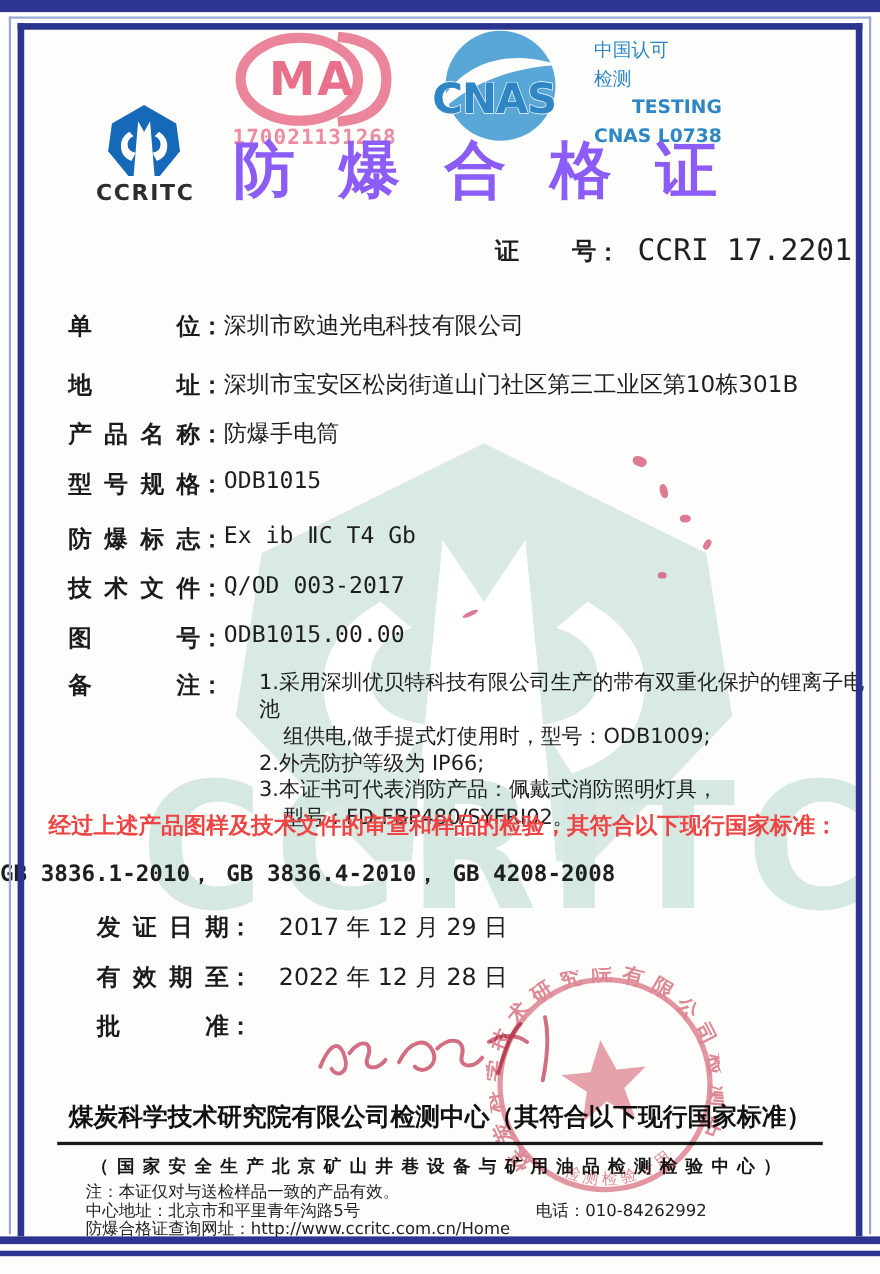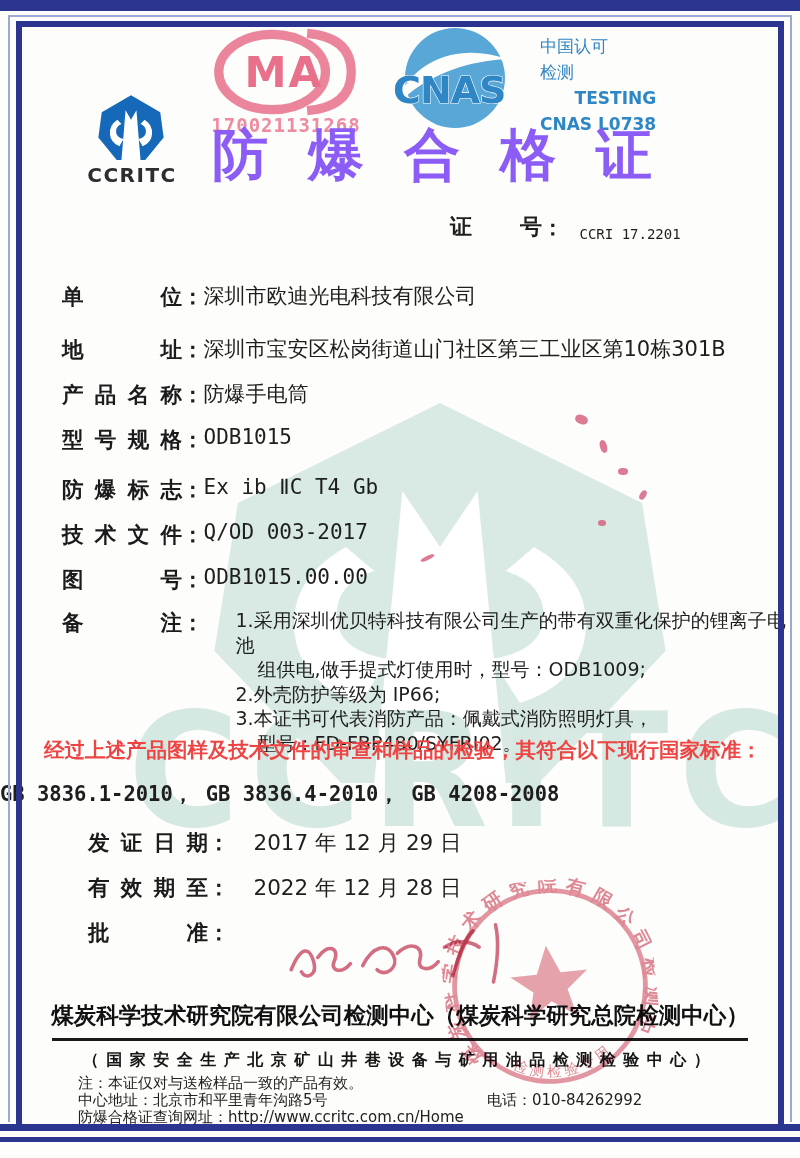--- a/index.html
+++ b/index.html
@@ -29,21 +29,21 @@
     font-family:"DejaVu Sans Mono","Liberation Mono",monospace;}
   .cnas-svg{position:absolute;left:392px;top:25px;width:122px;height:110px;z-index:2;}
   .accred{position:absolute;left:540px;top:33px;z-index:2;color:#2f86c4;font-size:17px;line-height:26px;}
   .accred .b{font-weight:bold;text-align:right;}
   .cert-title{position:absolute;left:212px;top:118px;z-index:2;
     font-size:56px;font-weight:bold;letter-spacing:40px;color:#8b5cf6;white-space:nowrap;}
   
   .certno{position:absolute;left:450px;top:212px;z-index:2;display:flex;align-items:flex-end;}
   .certno .lbl{display:inline-block;width:92px;font-size:22px;font-weight:bold;
     text-align:justify;text-align-last:justify;text-justify:inter-character;}
-  .certno .val{margin-left:16px;font-size:14px;
+  .certno .val{margin-left:16px;font-size:27px;
     font-family:"DejaVu Sans Mono","Liberation Mono",monospace;}
   
   .frow{position:absolute;left:62px;z-index:2;display:flex;align-items:flex-start;}
   .flabel{display:inline-block;width:120px;font-size:21.5px;font-weight:bold;color:#1b1b1b;
     text-align:justify;text-align-last:justify;text-justify:inter-character;}
   .fcolon{font-size:21.5px;font-weight:bold;}
   .fvalue{font-size:21px;white-space:nowrap;}
   .mono{font-family:"DejaVu Sans Mono","Liberation Mono",monospace;}
   .remarks{margin-left:32px;font-size:19px;line-height:24.5px;width:565px;}
   .remarks .ind{margin-left:22px;}
@@ -205,21 +205,21 @@
     <path id="sealBotArc" d="M -58 74 A 95 95 0 0 0 58 74" fill="none"></path>
     <polygon opacity="0.85" fill="#e18a98" points="0,-42 12.4,-13 40,-13 17.8,5 24.7,33 0,16 -24.7,33 -17.8,5 -40,-13 -12.4,-13"></polygon>
     <text font-size="20" font-weight="600" fill="#dd7f8e">
       <textPath href="#sealTopArc" textLength="470">煤炭科学技术研究院有限公司检测中心</textPath>
     </text>
     <text font-size="15" fill="#df8592">
       <textPath href="#sealBotArc" textLength="128" startOffset="12">检测检验专用章</textPath>
     </text>
   </svg>
 
-  <div class="inst">煤炭科学技术研究院有限公司检测中心（煤炭科学研究总院检测中心）</div>
+  <div class="inst">煤炭科学技术研究院有限公司检测中心（其符合以下现行国家标准）</div>
   <div class="rule"></div>
   <div class="subinst">（国家安全生产北京矿山井巷设备与矿用油品检测检验中心）</div>
   <div class="fnote" style="top:1074px">注：本证仅对与送检样品一致的产品有效。</div>
   <div class="fnote" style="top:1091px">中心地址：北京市和平里青年沟路5号</div>
   <div class="fnote" style="top:1091px;left:487px">电话：010-84262992</div>
   <div class="fnote" style="top:1108px">防爆合格证查询网址：http://www.ccritc.com.cn/Home</div>
 
   <div class="spk" style="left:575px;top:415px;width:13px;height:9px;transform:rotate(20deg)"></div>
   <div class="spk" style="left:600px;top:440px;width:7px;height:13px;transform:rotate(-15deg)"></div>
   <div class="spk" style="left:618px;top:468px;width:10px;height:7px"></div>

